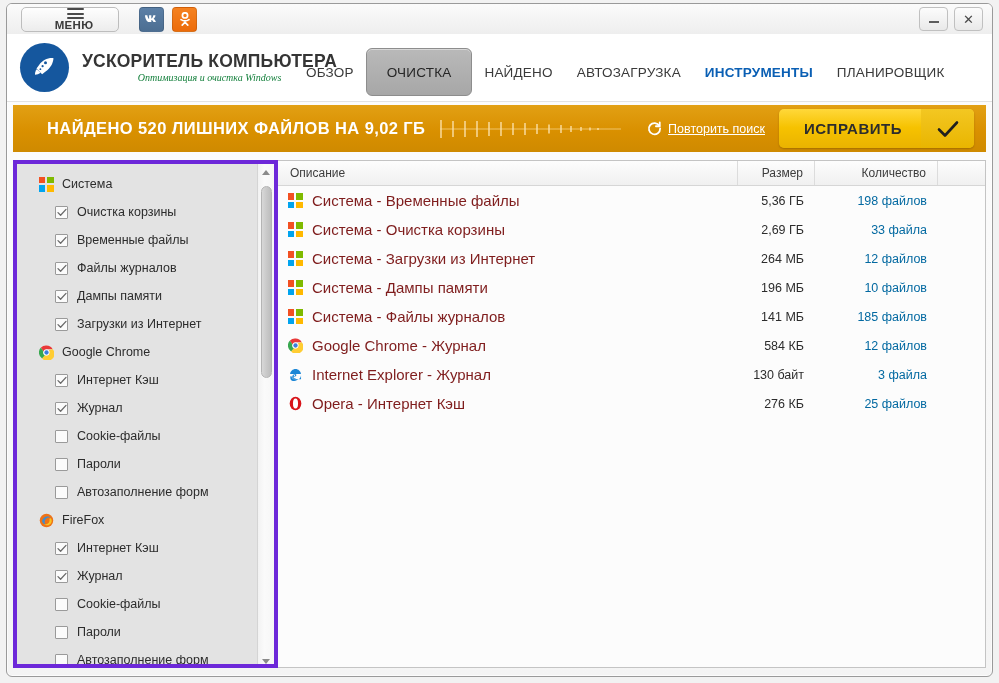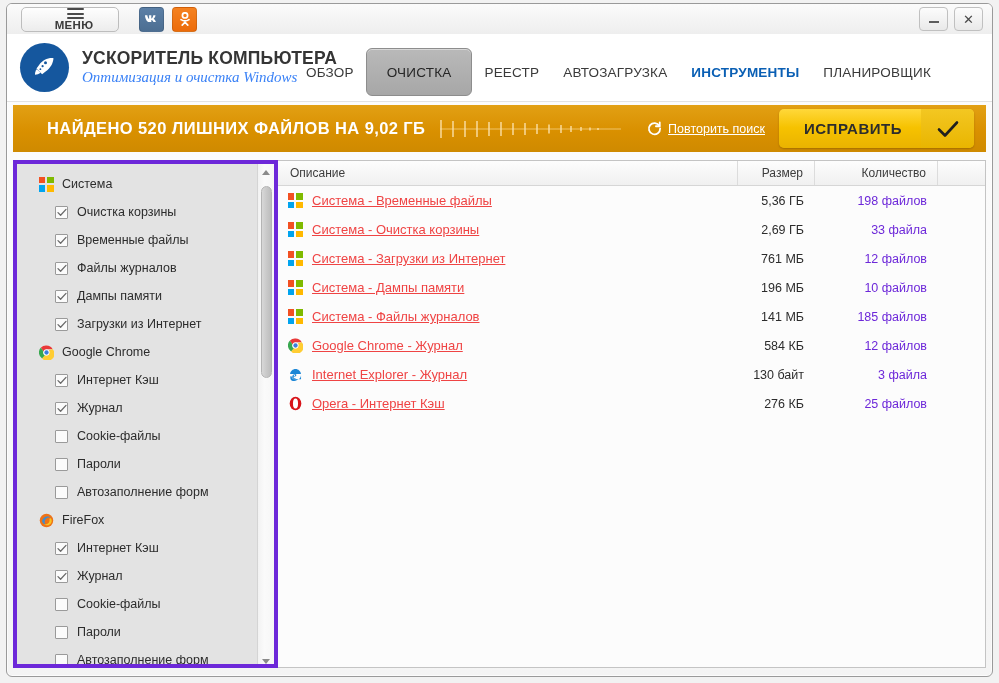--- a/index.html
+++ b/index.html
@@ -108,24 +108,25 @@
   }
   .brand { margin-left: 13px; }
   .brand-title {
     font-size: 17.5px; font-weight: bold;
     color: #353535; letter-spacing: .2px; line-height: 1.05;
     white-space: nowrap;
   }
   .brand-sub {
     font-family: "Liberation Serif", serif;
     font-style: italic;
-    font-size: 15px;
-    color: #3b82f6;
+    font-size: 10px;
+    color: #15803d;
     margin-top: 1px;
     white-space: nowrap;
+    text-align: center;
   }
 
   .nav { position: absolute; left: 287px; top: 0; height: 60px; display: flex; align-items: center; margin-top: 8px; }
   .nav-item {
     font-size: 13.5px;
     color: #3a3a3a;
     letter-spacing: .2px;
     padding: 0 12px;
     height: 44px;
     display: flex; align-items: center;
@@ -312,23 +313,23 @@
   .th-tail  { flex: 1 1 auto; border-right: none; }
 
   .trow {
     display: flex;
     height: 29px;
     align-items: center;
     cursor: pointer;
   }
   .td-desc { width: 460px; display: flex; align-items: center; padding-left: 9px; }
   .row-icon { width: 16px; height: 16px; margin-right: 9px; flex: 0 0 auto; display:flex; align-items:center; justify-content:center;}
-  .row-label { font-size: 13px; color: #ef4444; white-space: nowrap; text-decoration: underline; }
+  .row-label { font-size: 15px; color: #7f1d1d; white-space: nowrap; }
   .td-size { width: 77px; text-align: right; padding-right: 11px; font-size: 12.5px; color: #2c2c2c; }
-  .td-count { width: 123px; text-align: right; padding-right: 11px; font-size: 12.5px; color: #6d28d9; }
+  .td-count { width: 123px; text-align: right; padding-right: 11px; font-size: 12.5px; color: #0369a1; }
 
   
   .winlogo { width: 15px; height: 15px; display: grid; grid-template-columns: 1fr 1fr; grid-template-rows: 1fr 1fr; gap: 2px; }
   .winlogo span { display:block; }
 </style>
 </head>
 <body>
 
 <div id="app">
   <div class="win-frame"></div>
@@ -384,21 +385,21 @@
     </div>
 
     <div class="nav" id="main-nav">
         <div class="nav-item">
           <span>ОБЗОР</span>
         </div>
         <div class="nav-item active">
           <span>ОЧИСТКА</span>
         </div>
         <div class="nav-item">
-          <span>РЕЕСТР</span>
+          <span>НАЙДЕНО</span>
         </div>
         <div class="nav-item">
           <span>АВТОЗАГРУЗКА</span>
         </div>
         <div class="nav-item highlight">
           <span>ИНСТРУМЕНТЫ</span>
         </div>
         <div class="nav-item">
           <span>ПЛАНИРОВЩИК</span>
         </div>
@@ -643,21 +644,21 @@
               <span class="row-icon">
                 <span class="winlogo">
                   <span style="background:#f25022"></span>
                   <span style="background:#7fba00"></span>
                   <span style="background:#00a4ef"></span>
                   <span style="background:#ffb900"></span>
                 </span>
               </span>
               <span class="row-label">Система - Загрузки из Интернет</span>
             </div>
-            <div class="td-size">761 МБ</div>
+            <div class="td-size">264 МБ</div>
             <div class="td-count">12 файлов</div>
           </div>
           <div class="trow">
             <div class="td-desc">
               <span class="row-icon">
                 <span class="winlogo">
                   <span style="background:#f25022"></span>
                   <span style="background:#7fba00"></span>
                   <span style="background:#00a4ef"></span>
                   <span style="background:#ffb900"></span>

